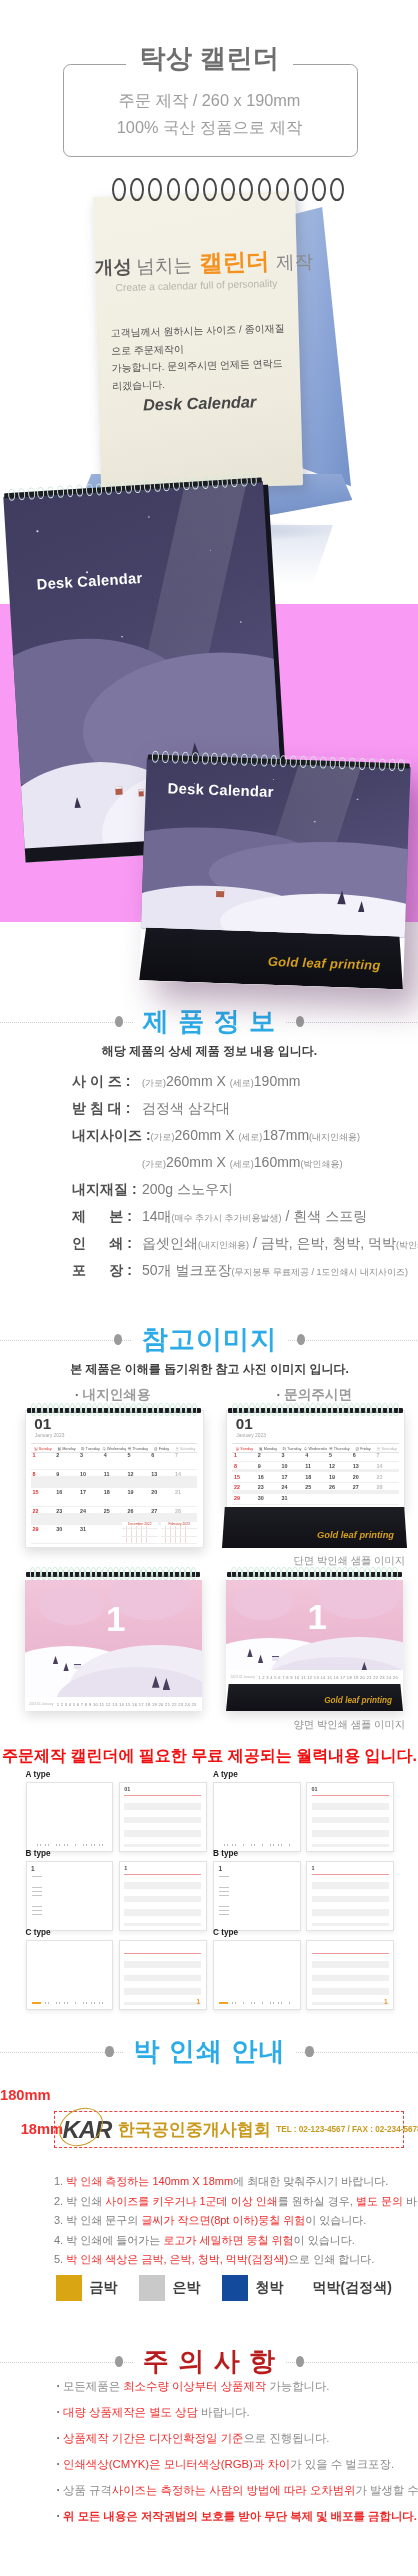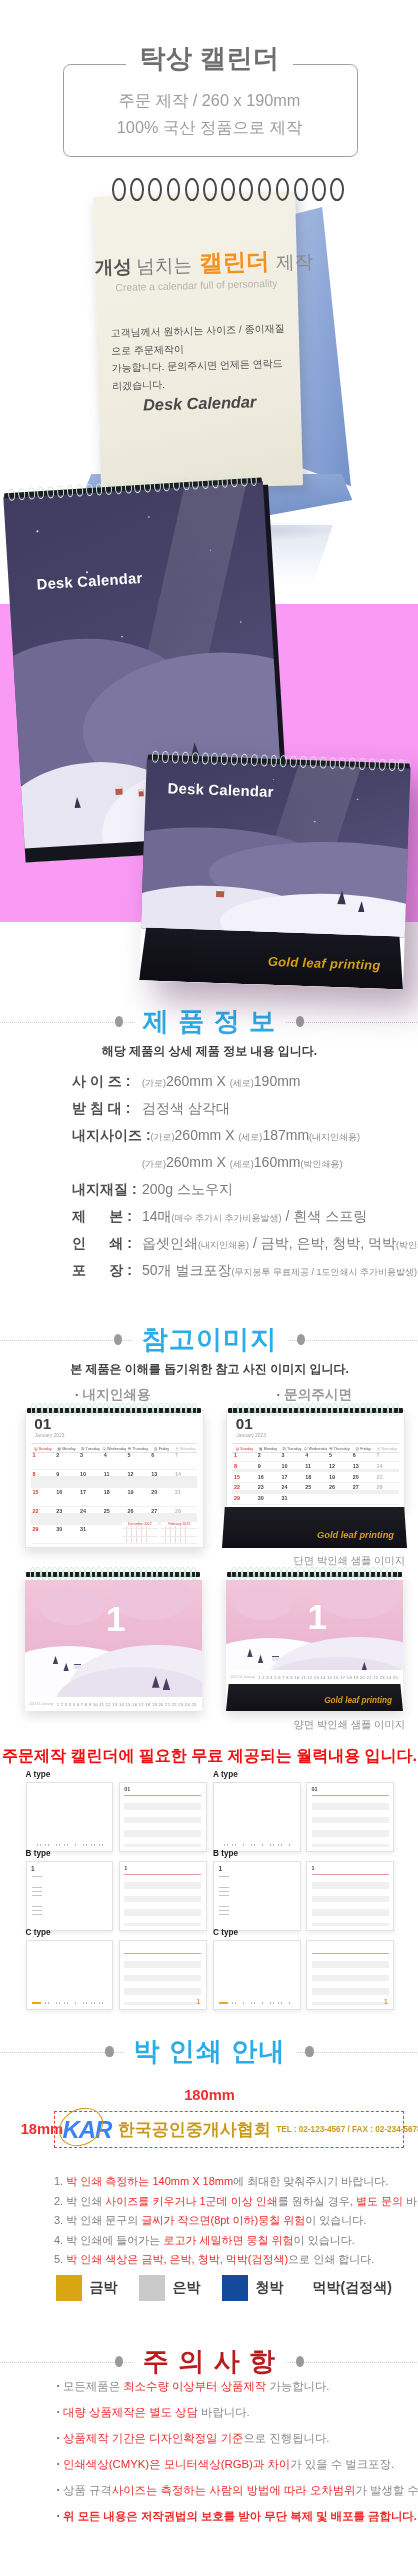--- a/index.html
+++ b/index.html
@@ -123,24 +123,24 @@
   .thumb{position:relative;width:87px;height:68px;background:#fff;border:0.5px solid #e2e2e2;box-shadow:0 1.6px 4.4px rgba(0,0,0,.08);overflow:hidden;}
   .v-blank::after{content:"";position:absolute;left:5.4px;right:5.4px;bottom:4.9px;height:2.7px;background:repeating-linear-gradient(90deg,#b9b9b9 0 0.5px,transparent 0.5px 2.7px);}
   .v-blank.orange::before{content:"";position:absolute;left:5.4px;bottom:4.9px;width:8.7px;height:2.7px;background:#f5a21e;z-index:2;}
   .mini-grid{position:absolute;left:4.4px;right:4.4px;top:12px;bottom:4.4px;background:repeating-linear-gradient(180deg,#ffffff 0 7px,#f0f0f0 7px 13.6px);border-top:1.1px solid #e99;}
   .thumb .mark{position:absolute;left:4.4px;top:2.7px;font-size:5.4px;font-weight:800;color:#4a4a4a;z-index:2;}
   .thumb .mark-orange{position:absolute;right:5.4px;bottom:4.4px;font-size:6.5px;font-weight:800;color:#f5921e;z-index:2;}
   .v-side .side-col{position:absolute;left:5.4px;top:14px;bottom:5.4px;width:9.8px;background:repeating-linear-gradient(180deg,#c6c6c6 0 0.5px,transparent 0.5px 3.8px);}
   .v-side .mark{font-size:6.5px;}
 
   
-  .foil-width{position:absolute;left:0;width:419px;text-align:center;font-size:14.7px;font-weight:700;color:#f32c2c;}
+  .foil-width{position:absolute;left:0;width:419px;text-align:left;font-size:14.7px;font-weight:700;color:#f32c2c;}
   .foil-height{position:absolute;font-size:14.7px;font-weight:700;color:#f32c2c;}
   .foil-box{position:absolute;left:54px;top:2111px;width:350px;height:37px;border:1.1px dashed #f33b3b;display:flex;align-items:center;padding-left:7.6px;box-sizing:border-box;}
-  .kar{position:relative;font-size:24px;font-weight:800;font-style:italic;color:#3b82f6;letter-spacing:-1.1px;margin-right:6.5px;}
+  .kar{position:relative;font-size:24px;font-weight:800;font-style:italic;color:#404040;letter-spacing:-1.1px;margin-right:6.5px;}
   .kar::before{content:"";position:absolute;left:-4.4px;top:-6.5px;width:44px;height:34px;border:1.6px solid #c9991b;border-radius:50%;transform:rotate(-28deg);}
   .foil-org{font-size:17px;font-weight:800;color:#c9991b;margin-right:5.4px;white-space:nowrap;}
   .foil-contact{font-size:8.2px;font-weight:700;color:#c9991b;white-space:nowrap;}
   .foil-notes{position:absolute;left:54px;top:2174px;width:326px;}
   .fnote{font-size:11px;color:#7d7d7d;height:19.6px;white-space:nowrap;}
   .redtx{color:#ee2b2b;}
   .swatches{position:absolute;left:56px;top:2275px;display:flex;align-items:flex-start;}
   .swatch-item{display:flex;align-items:center;width:83px;}
   .swatch{width:26px;height:26px;margin-right:7.6px;}
   .swatch-label{font-size:14px;color:#3f3f3f;font-weight:600;white-space:nowrap;}
@@ -333,21 +333,21 @@
     <div class="spec-row">
       <span class="spec-label">제&nbsp;&nbsp;&nbsp;&nbsp;&nbsp;&nbsp;본 :</span>
       <span class="spec-val"><span>14매</span><span class="sm">(매수 추가시 추가비용발생)</span><span> / 흰색 스프링</span></span>
     </div>
     <div class="spec-row">
       <span class="spec-label">인&nbsp;&nbsp;&nbsp;&nbsp;&nbsp;&nbsp;쇄 :</span>
       <span class="spec-val"><span>옵셋인쇄</span><span class="sm">(내지인쇄용)</span><span> / 금박, 은박, 청박, 먹박</span><span class="sm">(박인쇄용)</span></span>
     </div>
     <div class="spec-row">
       <span class="spec-label">포&nbsp;&nbsp;&nbsp;&nbsp;&nbsp;&nbsp;장 :</span>
-      <span class="spec-val"><span>50개 벌크포장</span><span class="sm">(무지봉투 무료제공 / 1도인쇄시 추가비용발생)</span></span>
+      <span class="spec-val"><span>50개 벌크포장</span><span class="sm">(무지봉투 무료제공 / 1도인쇄시 내지사이즈)</span></span>
     </div>
   </div>
 
   <div class="sec-header" style="top:1322px">
     <span class="sec-dot"></span>
     <span class="sec-title blue">참고이미지</span>
     <span class="sec-dot"></span>
   </div>
   <div class="sec-sub" style="top:1361px">본 제품은 이해를 돕기위한 참고 사진 이미지 입니다.</div>
 

